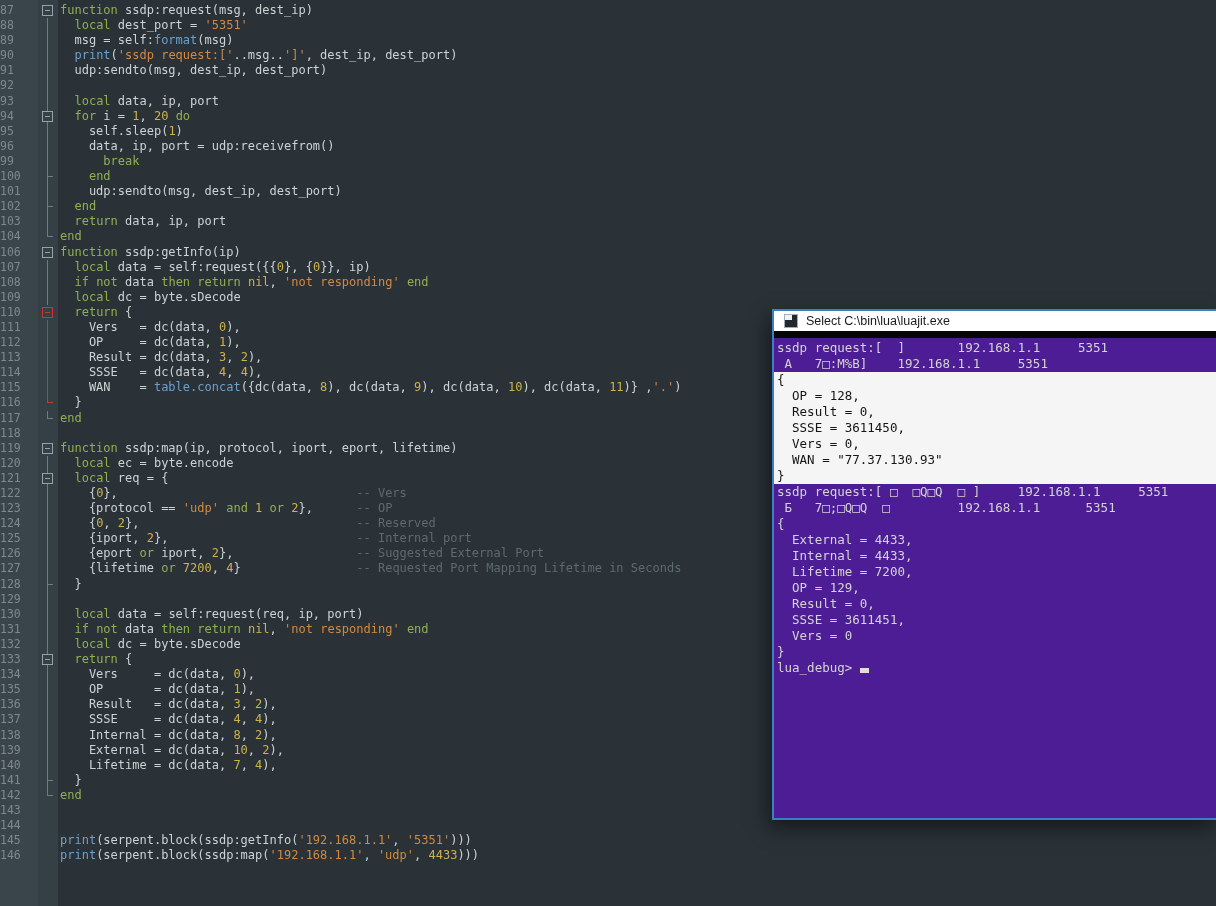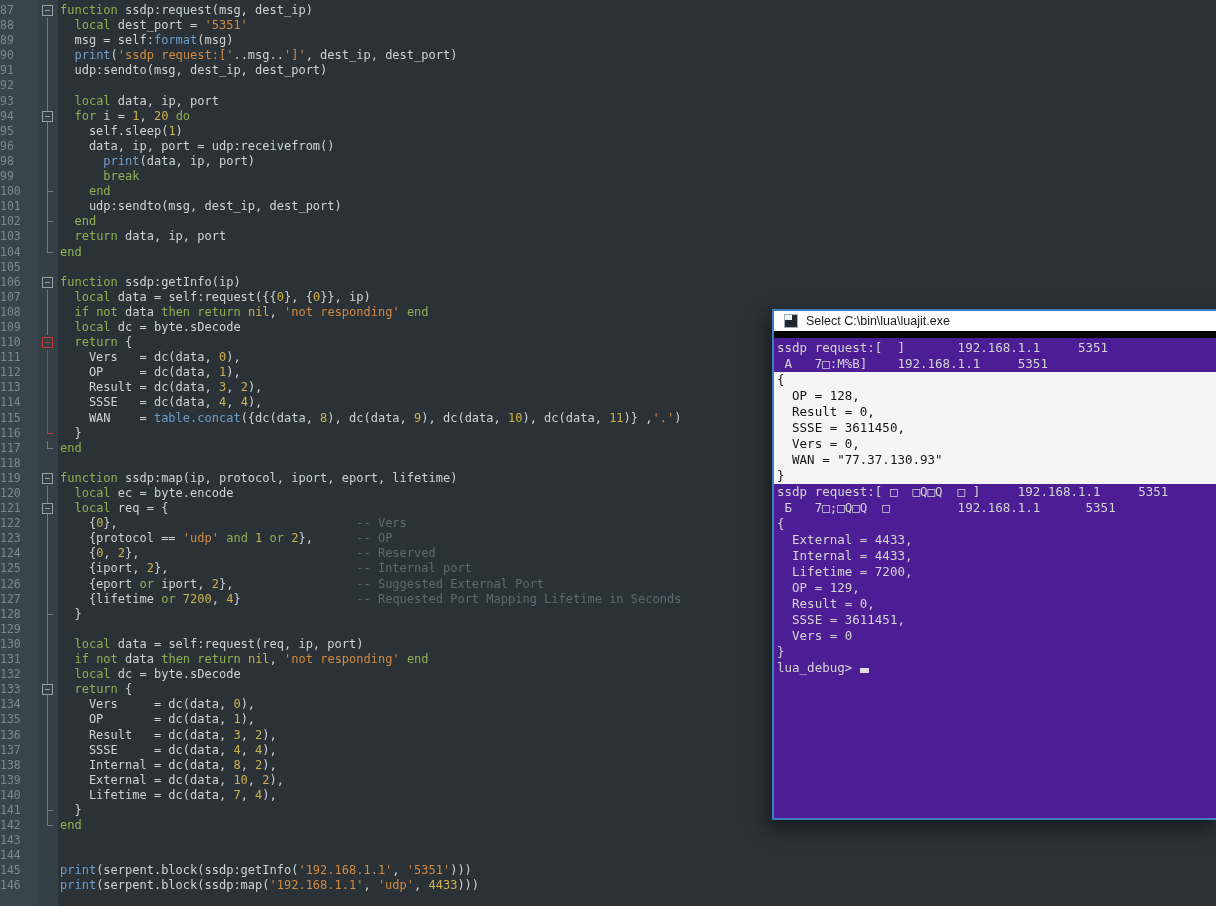--- a/index.html
+++ b/index.html
@@ -122,25 +122,20 @@
         <span class="lnum">95</span>
         <span class="fold f-v"></span>
         <span class="ecode"><span class="tk-d">    self.sleep(</span><span class="tk-n">1</span><span class="tk-d">)</span></span>
       </div>
       <div class="eline">
         <span class="lnum">96</span>
         <span class="fold f-v"></span>
         <span class="ecode"><span class="tk-d">    data, ip, port = udp:receivefrom()</span></span>
       </div>
       <div class="eline">
-        <span class="lnum">98</span>
-        <span class="fold f-v"></span>
-        <span class="ecode"><span class="tk-d">      </span><span class="tk-f">print</span><span class="tk-d">(data, ip, port)</span></span>
-      </div>
-      <div class="eline">
         <span class="lnum">99</span>
         <span class="fold f-v"></span>
         <span class="ecode"><span class="tk-d">      </span><span class="tk-k">break</span></span>
       </div>
       <div class="eline">
         <span class="lnum">100</span>
         <span class="fold f-t"></span>
         <span class="ecode"><span class="tk-d">    </span><span class="tk-k">end</span></span>
       </div>
       <div class="eline">
@@ -155,25 +150,20 @@
       </div>
       <div class="eline">
         <span class="lnum">103</span>
         <span class="fold f-v"></span>
         <span class="ecode"><span class="tk-d">  </span><span class="tk-k">return</span><span class="tk-d"> data, ip, port</span></span>
       </div>
       <div class="eline">
         <span class="lnum">104</span>
         <span class="fold f-c"></span>
         <span class="ecode"><span class="tk-k">end</span></span>
-      </div>
-      <div class="eline">
-        <span class="lnum">105</span>
-        <span class="fold"></span>
-        <span class="ecode"></span>
       </div>
       <div class="eline">
         <span class="lnum">106</span>
         <span class="fold f-box">
           <span class="fbox">
             <span class="fminus"></span>
           </span>
         </span>
         <span class="ecode"><span class="tk-k">function</span><span class="tk-d"> ssdp:getInfo(ip)</span></span>
       </div>

